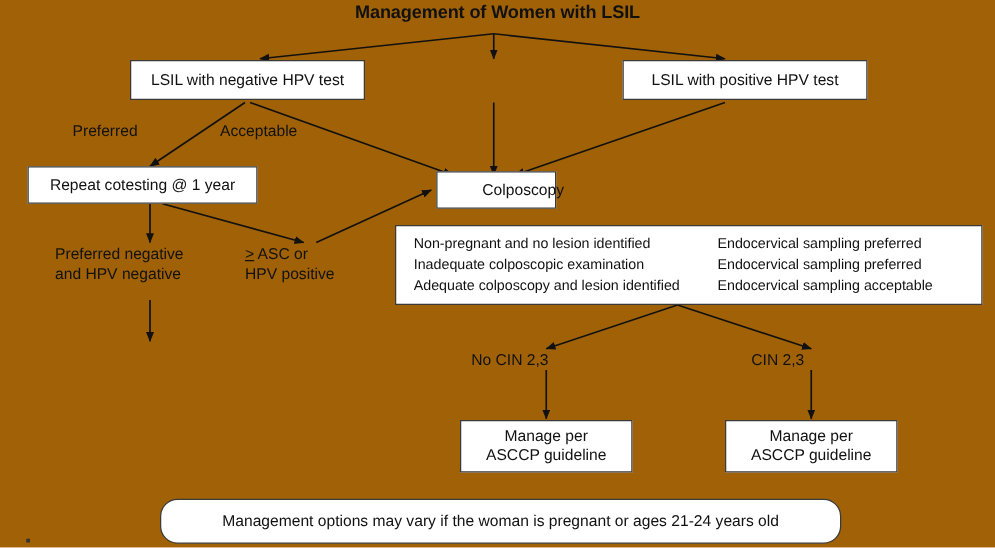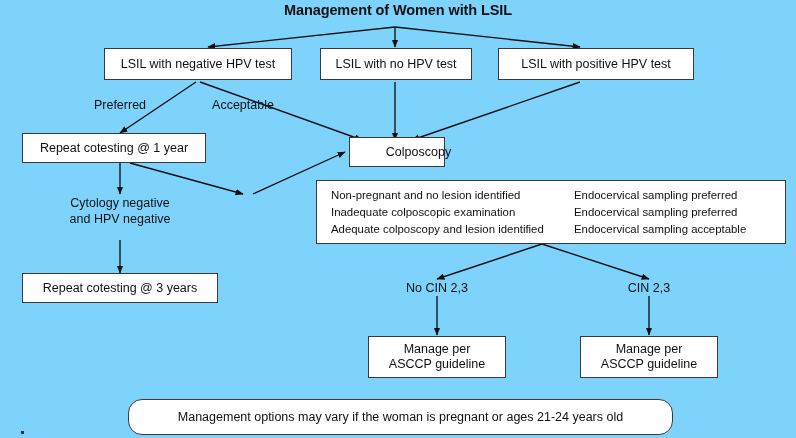--- a/index.html
+++ b/index.html
@@ -4,21 +4,21 @@
 <style>
   html, body {
     margin: 0;
     padding: 0;
     background: #ffffff;
   }
   #canvas {
     position: relative;
     width: 796px;
     height: 438px;
-    background: #7dd3fc;
+    background: #a16207;
     font-family: "Liberation Sans", sans-serif;
     color: #111111;
     overflow: hidden;
   }
   svg.edges {
     position: absolute;
     left: 0;
     top: 0;
     width: 796px;
     height: 438px;
@@ -32,21 +32,21 @@
     display: flex;
     align-items: center;
     justify-content: center;
     text-align: center;
     line-height: 1.18;
     font-size: 12.5px;
     color: #111111;
   }
   .label {
     position: absolute;
-    text-align: center;
+    text-align: left;
     font-size: 12.5px;
     line-height: 1.25;
     color: #111111;
     white-space: pre-line;
   }
   #title {
     position: absolute;
     left: 0;
     top: 2px;
     width: 796px;
@@ -123,47 +123,43 @@
       <path d="M437,296 L437,335"></path>
 
       <path d="M649,296 L649,335"></path>
     </g>
   </svg>
 
   <div class="node" style="left:104px; top:48px; width:188px; height:32px;text-align:center;">
     <span>LSIL with negative HPV test</span>
   </div>
 
-  <div class="node" style="left:320px; top:48px; width:152px; height:32px;">
-    <span>LSIL with no HPV test</span>
-  </div>
 
   <div class="node" style="left:498px; top:48px; width:196px; height:32px;">
     <span>LSIL with positive HPV test</span>
   </div>
 
   <div class="label" style="left:58px; top:98px; width:124px;">Preferred</div>
 
   <div class="label" style="left:176px; top:98px; width:134px;">Acceptable</div>
 
   <div class="node" style="left:22px; top:133px; width:184px; height:30px;">
     <span>Repeat cotesting @ 1 year</span>
   </div>
 
   <div class="node" style="left:349px; top:137px; width:96px; height:30px;padding-left:43px;">
     <span>Colposcopy</span>
   </div>
 
-  <div class="label multi" style="left:44px; top:196px; width:152px;">Cytology negative
+  <div class="label multi" style="left:44px; top:196px; width:152px;">Preferred negative
 and HPV negative</div>
 
+  <div class="label" style="left:196px; top:196px; width:116px;"><span class="gte">&gt;</span><span class="multi"> ASC or
+HPV positive</span></div>
 
-  <div class="node" style="left:22px; top:273px; width:196px; height:30px;">
-    <span>Repeat cotesting @ 3 years</span>
-  </div>
 
   <div id="findings-table" style="left:316px; top:180px; width:470px; height:64px;">
     <div class="frow">
       <span class="fcond">Non-pregnant and no lesion identified</span>
       <span class="frec">Endocervical sampling preferred</span>
     </div>
     <div class="frow">
       <span class="fcond">Inadequate colposcopic examination</span>
       <span class="frec">Endocervical sampling preferred</span>
     </div>

